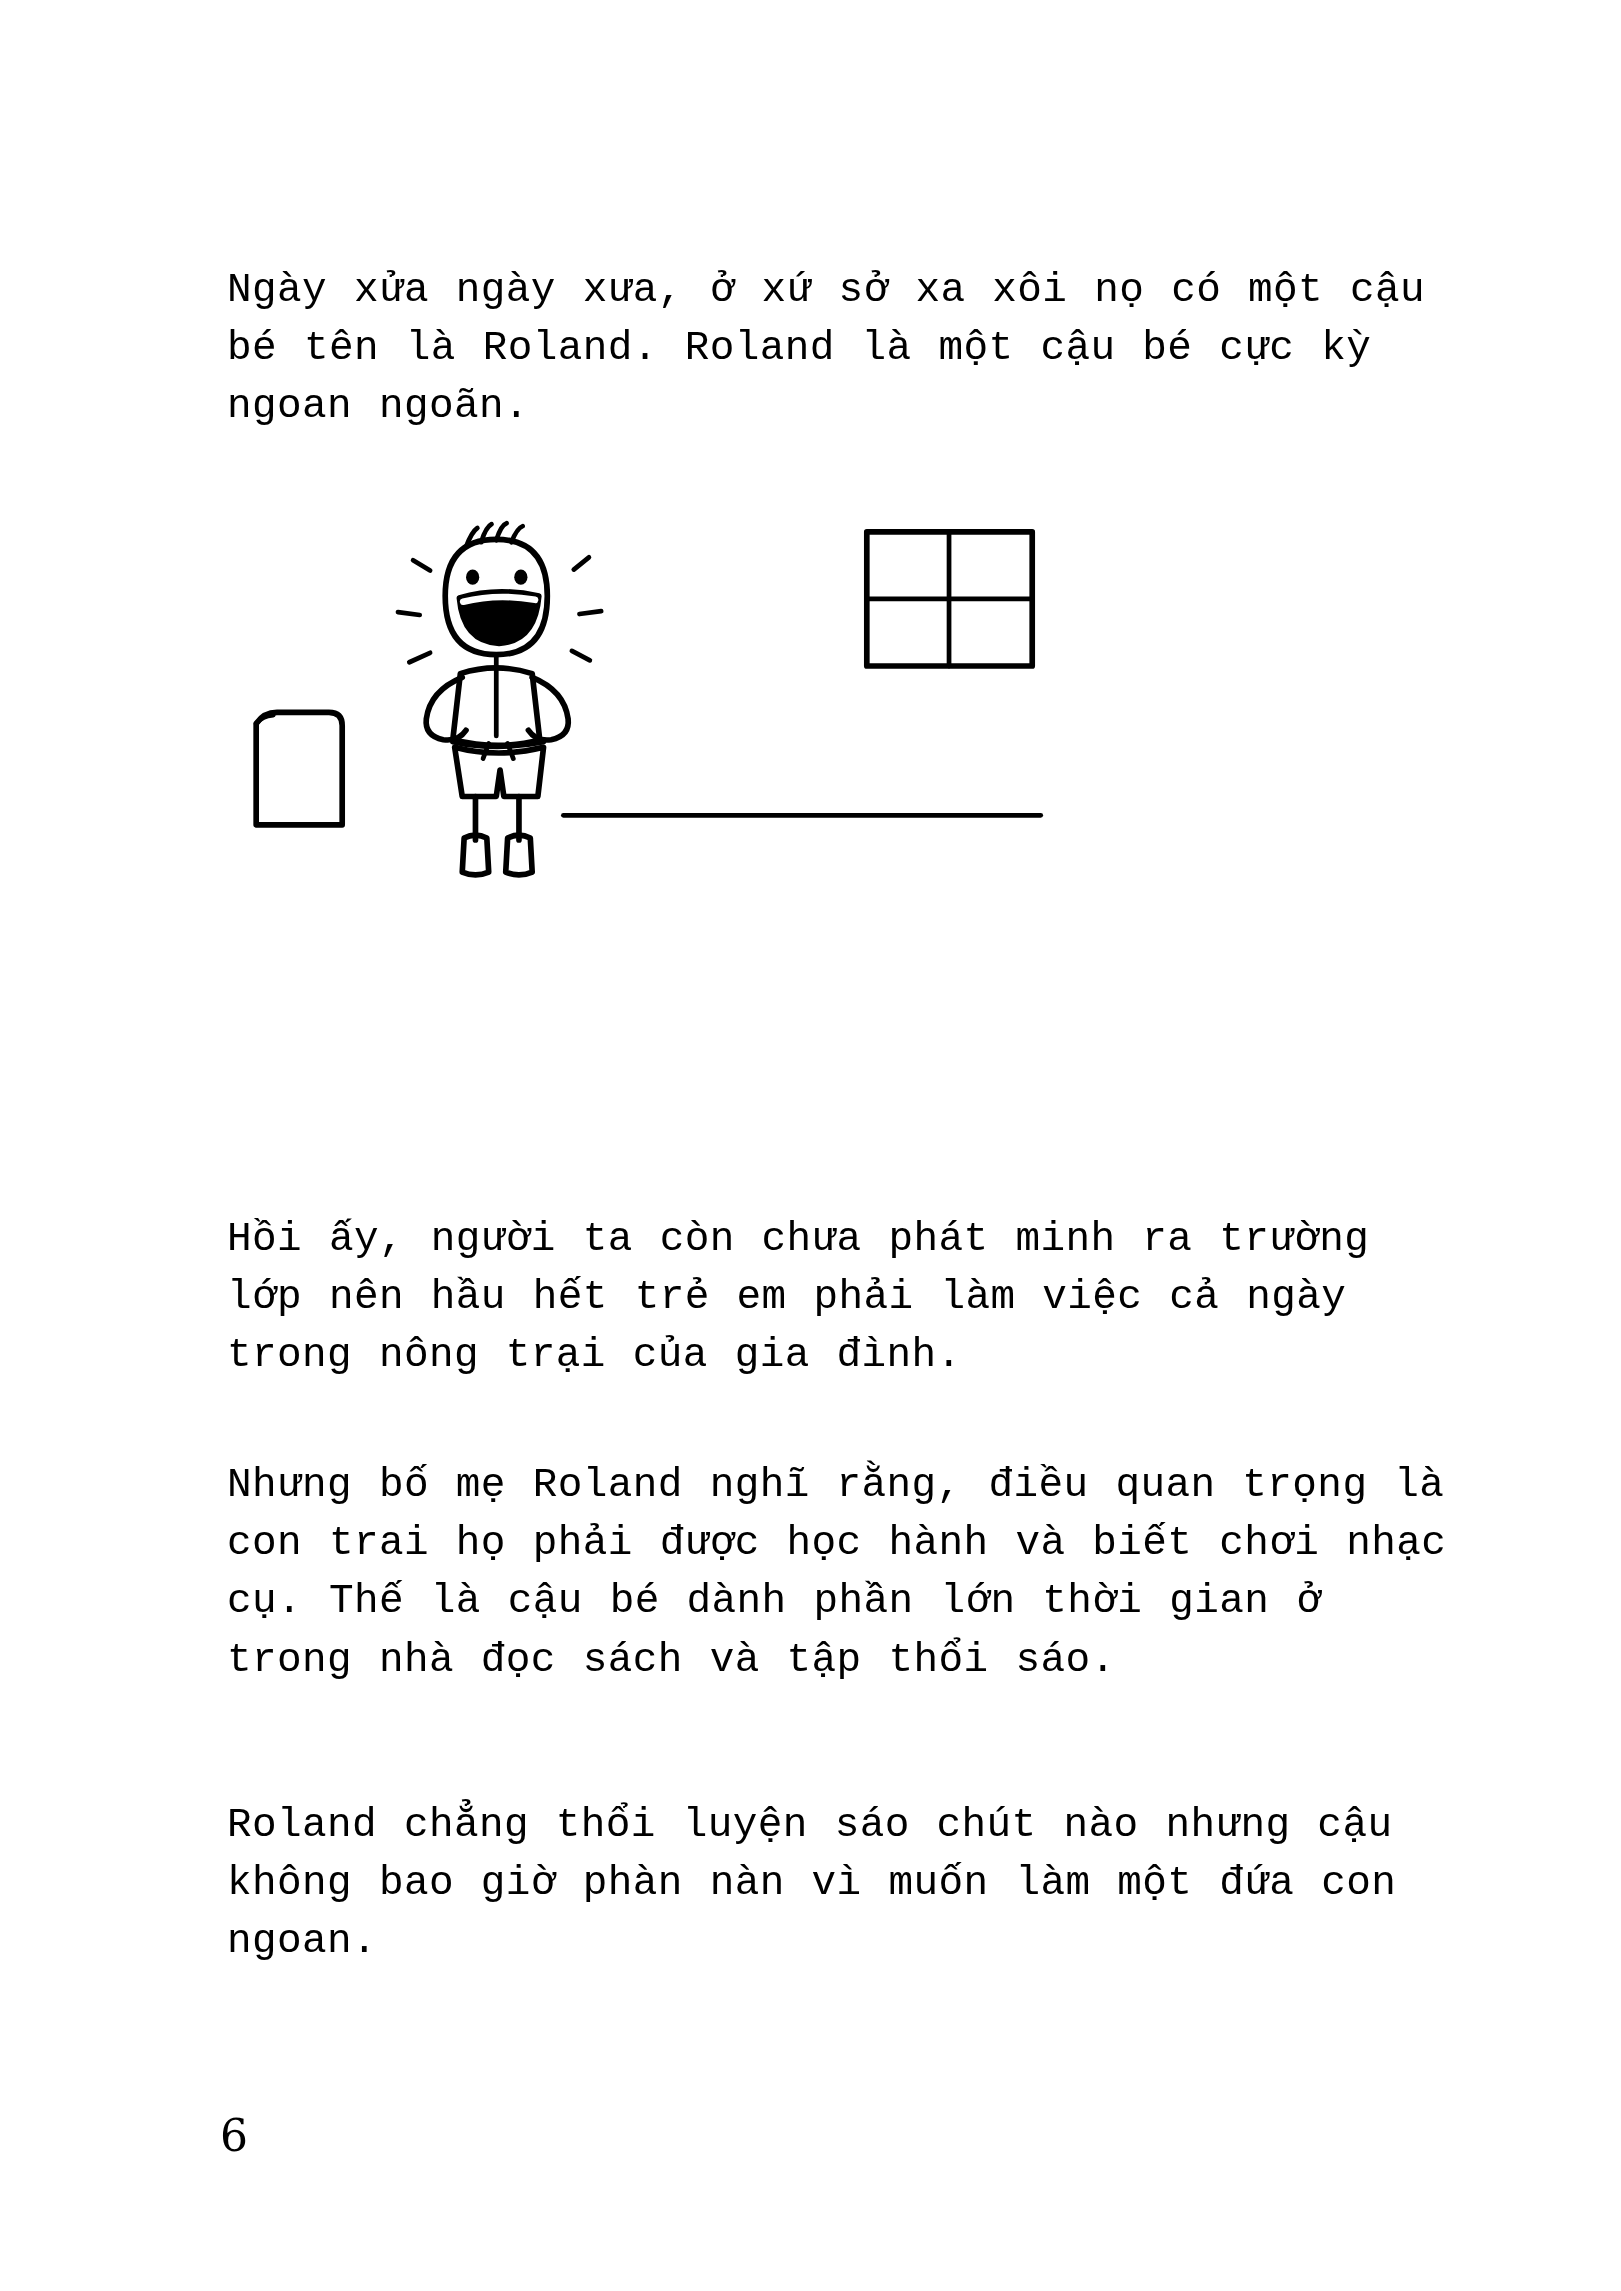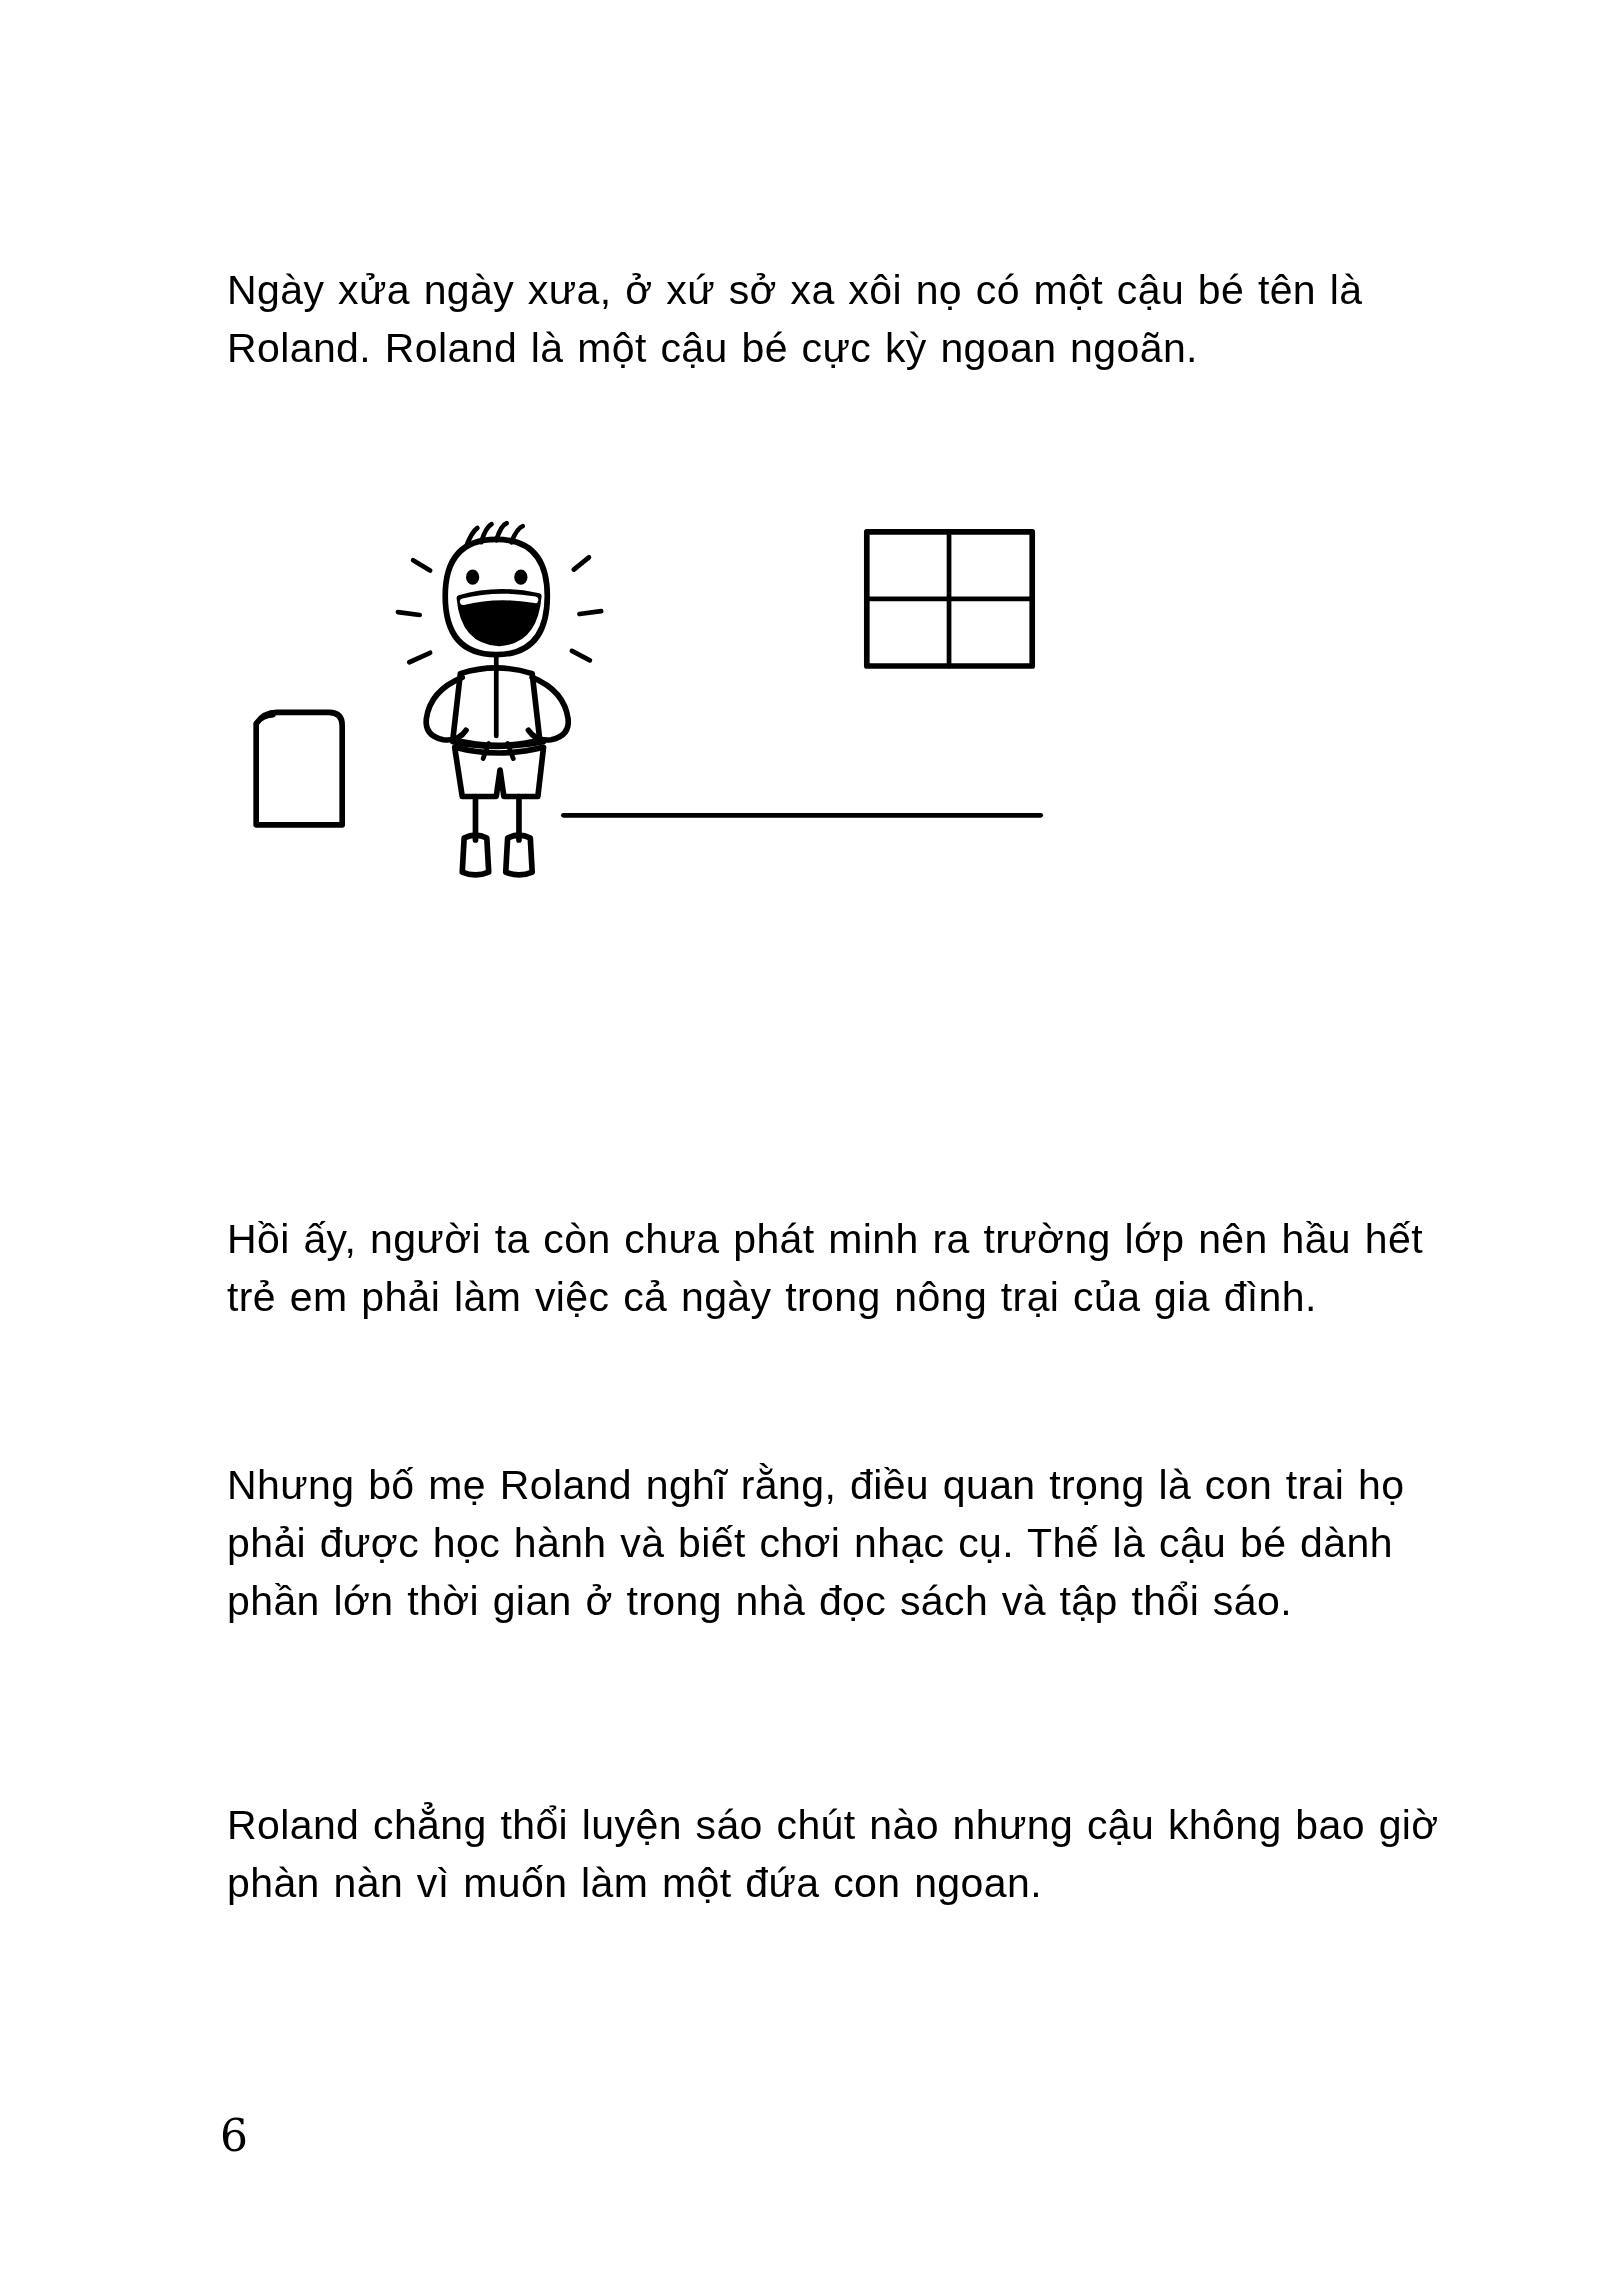--- a/index.html
+++ b/index.html
@@ -21,21 +21,21 @@
     background: #ffffff;
   }
   .content {
     position: absolute;
     left: 227px;
     top: 0;
     width: 1221px;
     height: 2291px;
   }
   .para {
-    font-family: Liberation Sans, sans-serif;
+    font-family: Liberation Mono, monospace;
     font-size: 41px;
     line-height: 1.42;
     letter-spacing: 0.4px;
     color: #000000;
     text-align: left;
     white-space: pre-line;
     word-spacing: 1.9px;
   }
   #para-1 {
     position: absolute;

